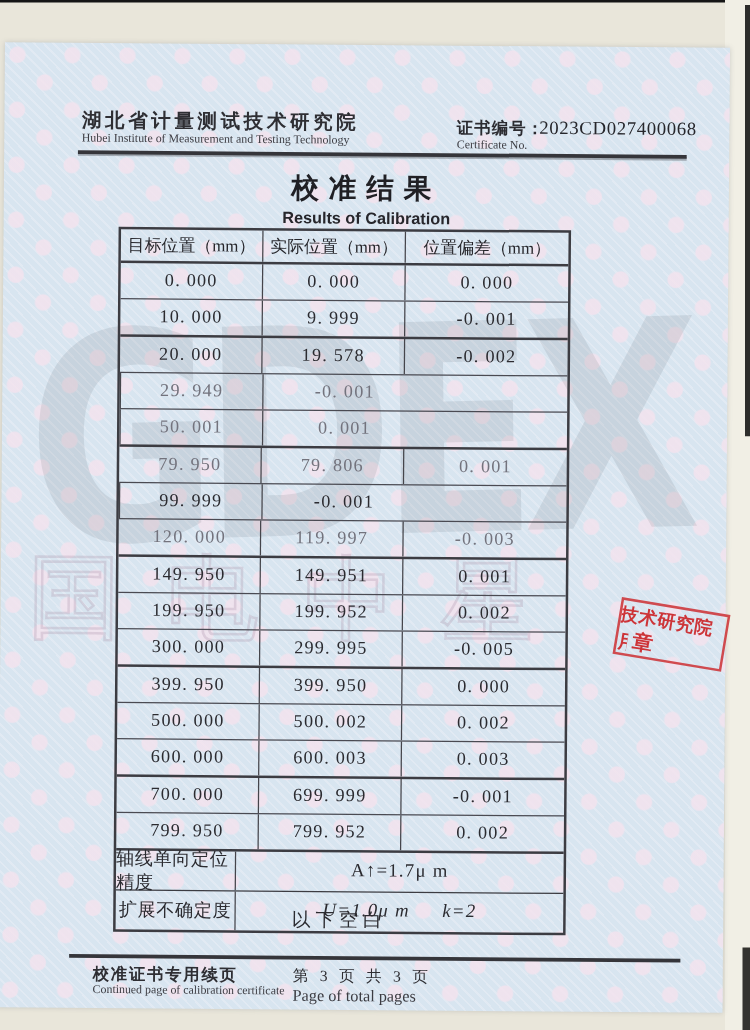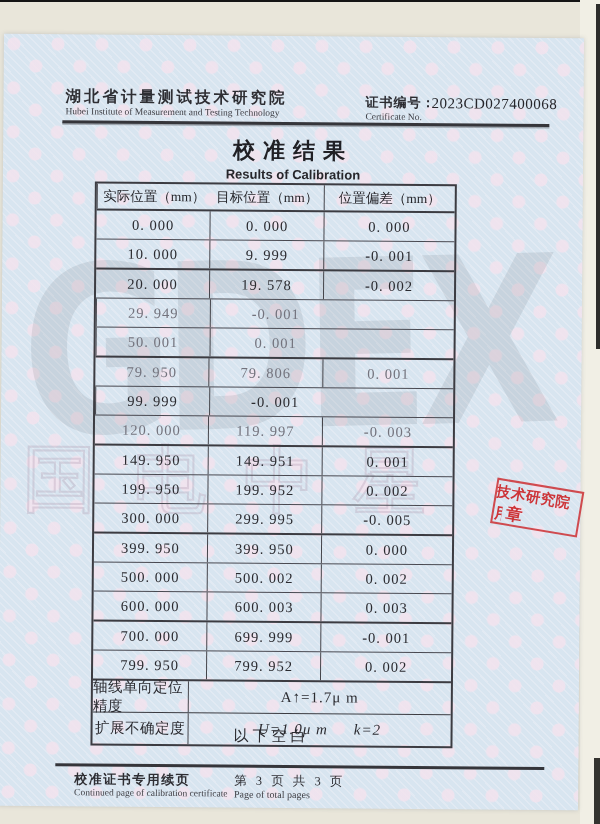--- a/index.html
+++ b/index.html
@@ -76,21 +76,21 @@
   .value-cell{flex:1;box-sizing:border-box;border-left:1.5px solid #45454b;display:flex;align-items:center;justify-content:center;gap:26px;font-size:15px;letter-spacing:1px;font-family:"Liberation Serif","DejaVu Serif",serif;}
   .ital{font-style:italic;}
 
   .blank-note{position:absolute;left:92px;top:691px;width:362px;text-align:center;font-size:15px;letter-spacing:4px;font-family:"Liberation Serif","DejaVu Serif",serif;color:#2b2b30;}
 
   
   .footer-rule{position:absolute;left:57px;top:729px;width:489px;height:2.5px;background:#35353a;}
   .foot-left-cn{position:absolute;left:76px;top:736px;font-size:13px;letter-spacing:1.5px;font-weight:bold;font-family:"Liberation Serif","DejaVu Serif",serif;color:#2e2e33;}
   .foot-left-en{position:absolute;left:76px;top:753px;font-size:9.5px;color:#3c3c42;font-family:"Liberation Serif","DejaVu Serif",serif;}
   .foot-center-cn{position:absolute;left:236px;top:737px;font-size:12.5px;letter-spacing:3px;font-family:"Liberation Serif","DejaVu Serif",serif;color:#2e2e33;}
-  .foot-center-en{position:absolute;left:236px;top:753px;font-size:10px;color:#3c3c42;font-family:"Liberation Serif","DejaVu Serif",serif;}
+  .foot-center-en{position:absolute;left:236px;top:753px;font-size:13px;color:#3c3c42;font-family:"Liberation Serif","DejaVu Serif",serif;}
 
   
   .stamp{
     position:absolute;left:497px;top:440px;width:88px;height:46px;
     border:2.5px solid rgba(205,52,56,.88);
     transform:rotate(9deg);transform-origin:left top;
     color:#cd3438;overflow:hidden;box-sizing:border-box;padding:2px 3px 0 3px;
   }
   .stamp-line1{font-size:14.5px;font-weight:bold;letter-spacing:.5px;white-space:nowrap;margin-left:-4px;font-family:"Liberation Serif","DejaVu Serif",serif;}
   .stamp-line2{display:flex;align-items:flex-end;font-family:"Liberation Serif","DejaVu Serif",serif;}
@@ -116,22 +116,22 @@
     <div class="cert-label-cn">证书编号：</div>
     <div class="cert-label-en">Certificate No.</div>
     <div class="cert-number">2023CD027400068</div>
     <div class="header-rule"></div>
 
     <div class="title-cn">校准结果</div>
     <div class="title-en">Results of Calibration</div>
 
     <div class="cal-table">
       <div class="thead-row">
+        <div class="tcell c0">目标位置（mm）</div>
         <div class="tcell c1">实际位置（mm）</div>
-        <div class="tcell c0">目标位置（mm）</div>
         <div class="tcell c2">位置偏差（mm）</div>
       </div>
       <div>
           <div class="trow">
             <div class="tcell c0">0. 000</div>
             <div class="tcell c1">0. 000</div>
             <div class="tcell c2">0. 000</div>
           </div>
           <div class="trow">
             <div class="tcell c0">10. 000</div>

